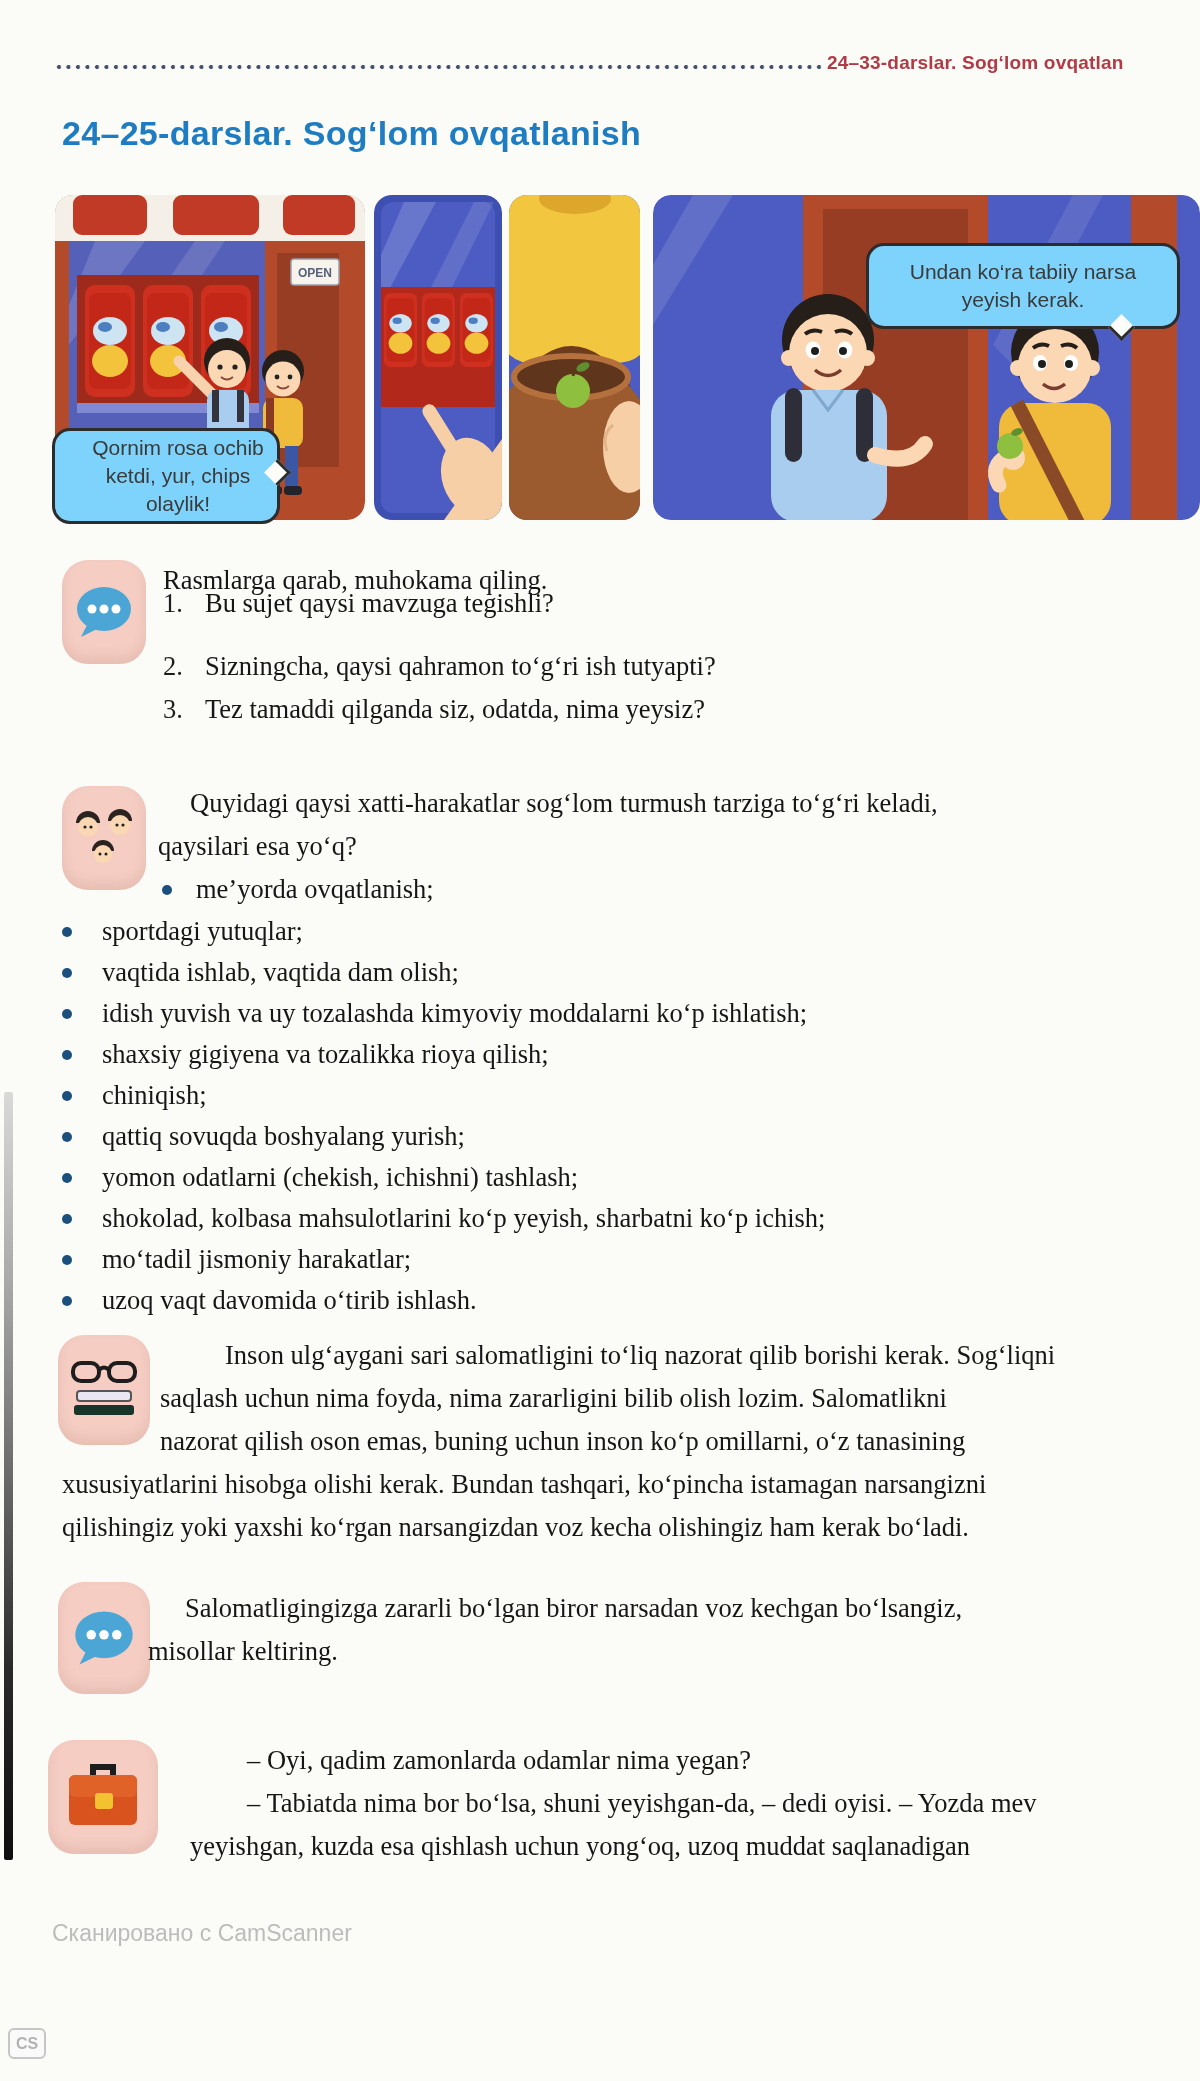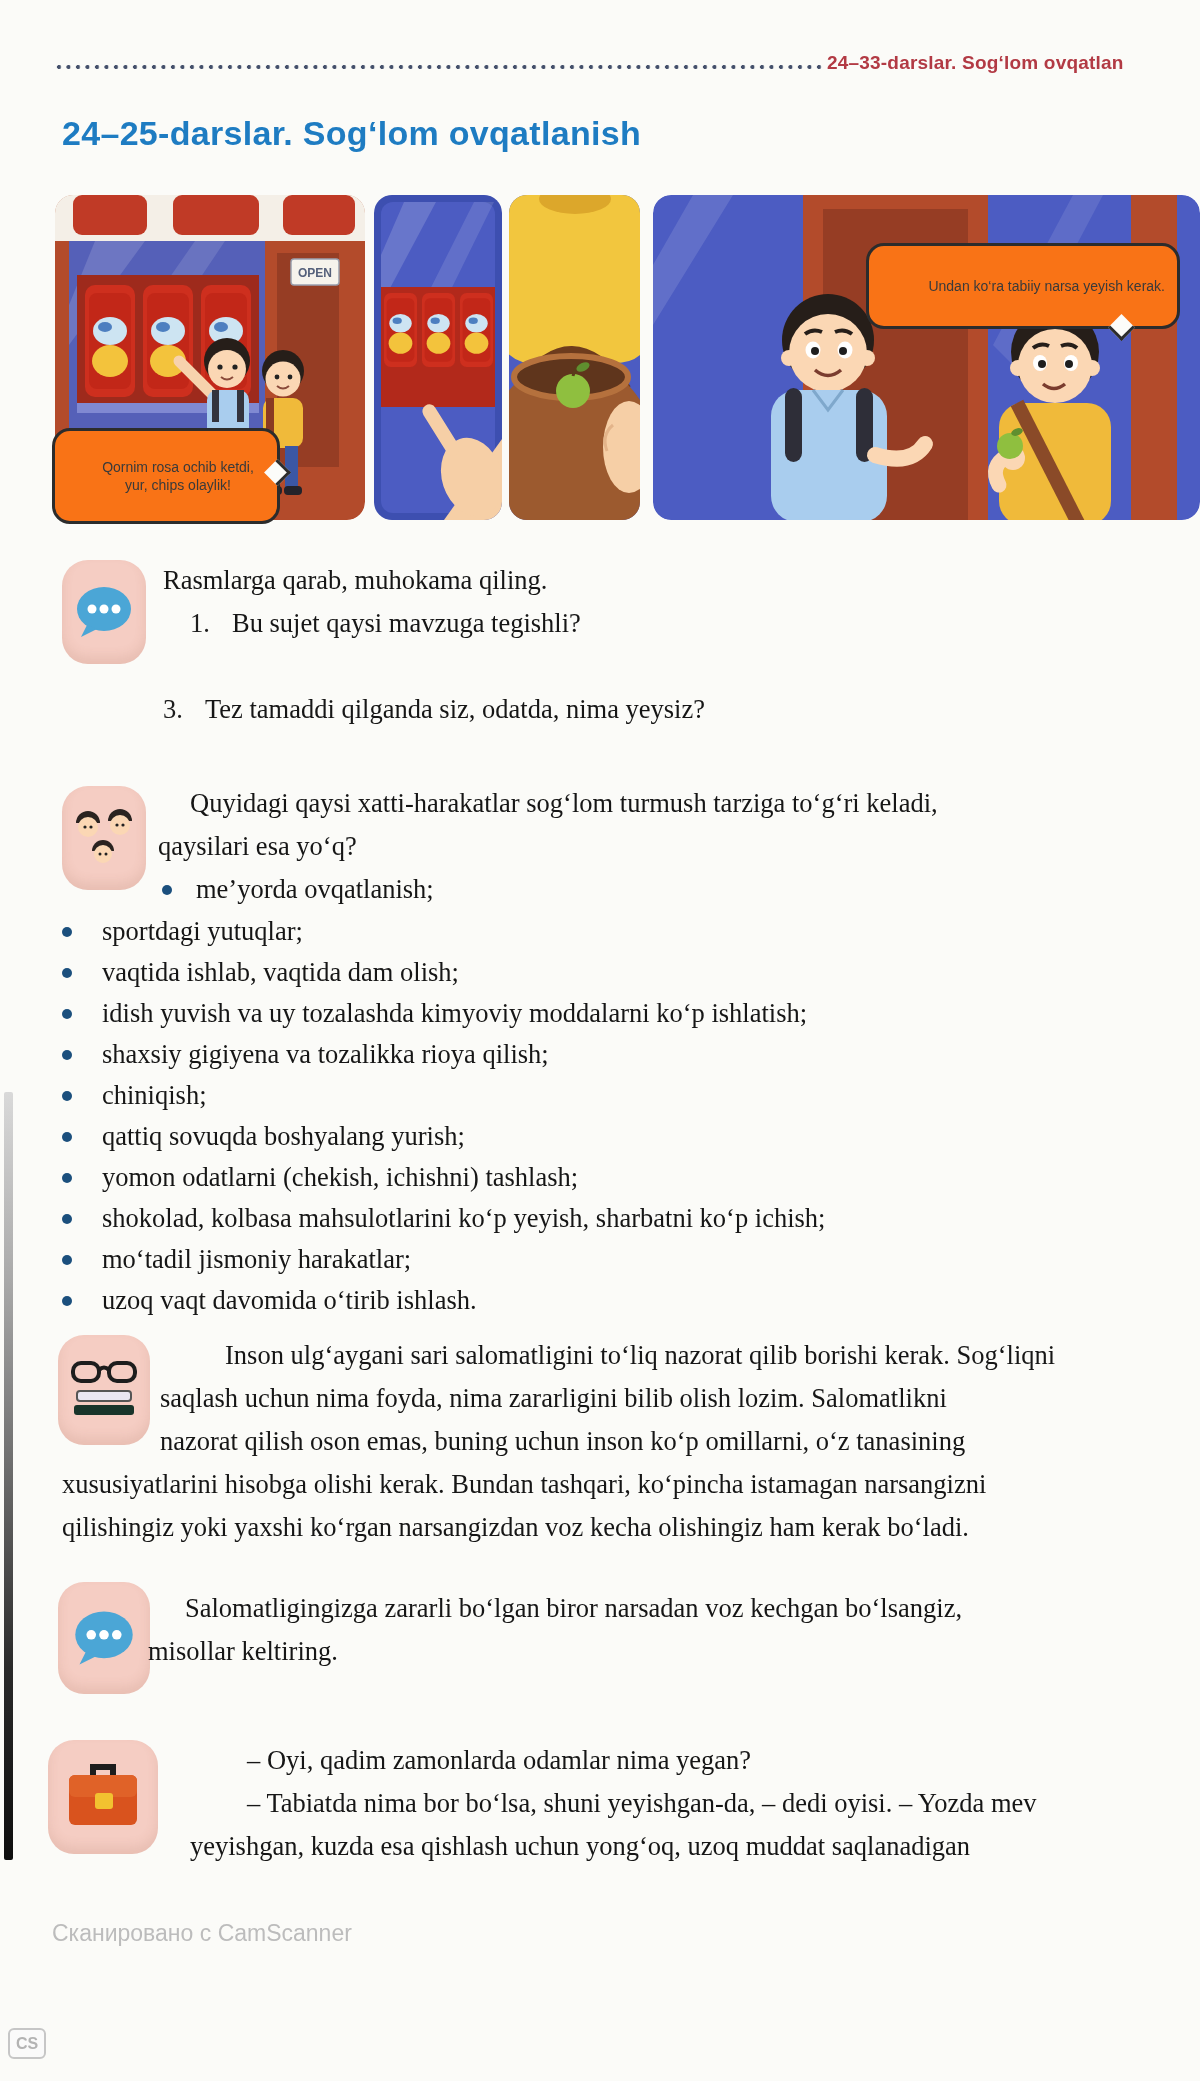--- a/index.html
+++ b/index.html
@@ -19,23 +19,23 @@
   }
   .title{
     position:absolute;left:62px;top:114px;font-size:34px;font-weight:bold;
     color:#1e7cc2;white-space:nowrap;letter-spacing:0.3px;
   }
   
   .panel{position:absolute;top:0;height:325px;border-radius:18px;overflow:hidden;}
   .comic{position:absolute;left:0;top:195px;width:1200px;height:325px;}
   .panel svg{display:block;width:100%;height:100%;}
   .bubble{
-    position:absolute;background:#f97316;border:3px solid #2c2c2c;border-radius:18px;
+    position:absolute;background:#7dd3fc;border:3px solid #2c2c2c;border-radius:18px;
     display:flex;align-items:center;justify-content:flex-end;text-align:center;
-    font-size:14px;line-height:1.32;color:#3a3a3a;padding:4px 12px;box-sizing:border-box;
+    font-size:21px;line-height:1.32;color:#3a3a3a;padding:4px 12px;box-sizing:border-box;
   }
   .tailA{position:absolute;right:-10px;top:32px;width:16px;height:16px;background:#fcfcf9;
     border-right:3px solid #2c2c2c;border-top:3px solid #2c2c2c;transform:rotate(45deg);}
   .tailB{position:absolute;bottom:-11px;right:46px;width:16px;height:16px;background:#fcfcf9;
     border-right:3px solid #2c2c2c;border-bottom:3px solid #2c2c2c;transform:rotate(45deg);}
   
   .icon-box{
     position:absolute;width:84px;height:104px;background:#f5cdc3;border-radius:26px;
     box-shadow:inset 0 -7px 12px rgba(140,80,60,.12);
     display:flex;align-items:center;justify-content:center;
@@ -230,22 +230,25 @@
   <div class="icon-box" style="left:62px;top:560px;">
     <svg width="62" height="58" viewBox="0 0 62 58">
       <ellipse cx="31" cy="26" rx="27" ry="22" fill="#4ba6d6"></ellipse>
       <path d="M14,42 L8,54 L24,46 Z" fill="#4ba6d6"></path>
       <circle cx="19" cy="26" r="4.5" fill="#ffffff"></circle>
       <circle cx="31" cy="26" r="4.5" fill="#ffffff"></circle>
       <circle cx="43" cy="26" r="4.5" fill="#ffffff"></circle>
     </svg>
   </div>
   <div class="line" style="left:163px;top:565px;">Rasmlarga qarab, muhokama qiling.</div>
-  <div class="line" style="left:163px;top:608px;margin-left:27px;">
+  <div class="line" style="left:163px;top:588px;">
     <span class="num">1.</span><span>Bu sujet qaysi mavzuga tegishli?</span>
+  </div>
+  <div class="line" style="left:163px;top:651px;">
+    <span class="num">2.</span><span>Sizningcha, qaysi qahramon to‘g‘ri ish tutyapti?</span>
   </div>
   <div class="line" style="left:163px;top:694px;">
     <span class="num">3.</span><span>Tez tamaddi qilganda siz, odatda, nima yeysiz?</span>
   </div>
 
   <div class="icon-box" style="left:62px;top:786px;">
     <svg width="64" height="62" viewBox="0 0 64 62">
       <path d="M4,16 a12,12 0 1 1 24,0 z" fill="#2a2320"></path>
       <circle cx="16" cy="20" r="10" fill="#fbd7b4"></circle>
       <circle cx="13" cy="20" r="1.6" fill="#222"></circle>

